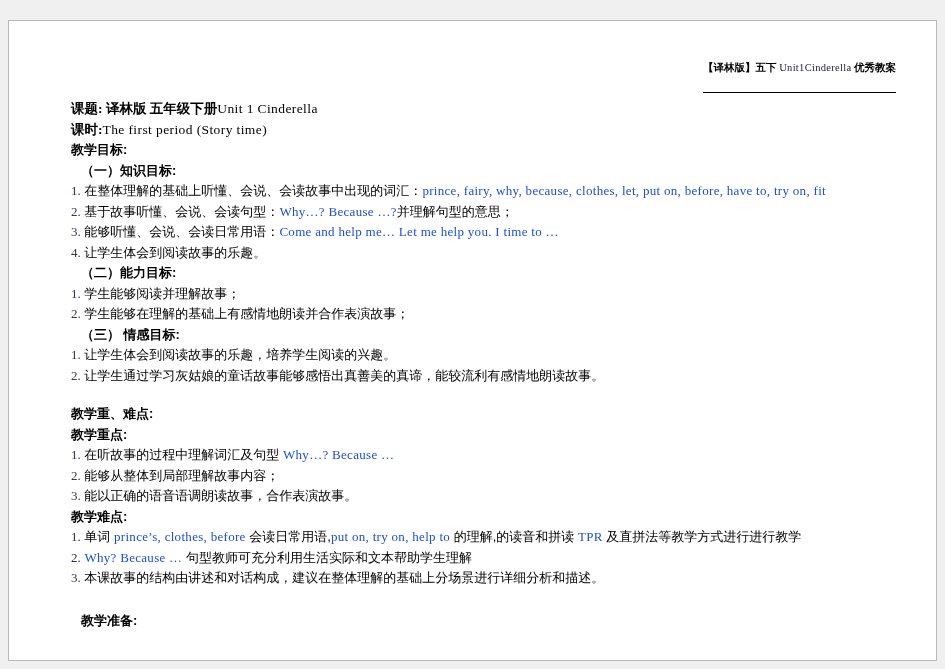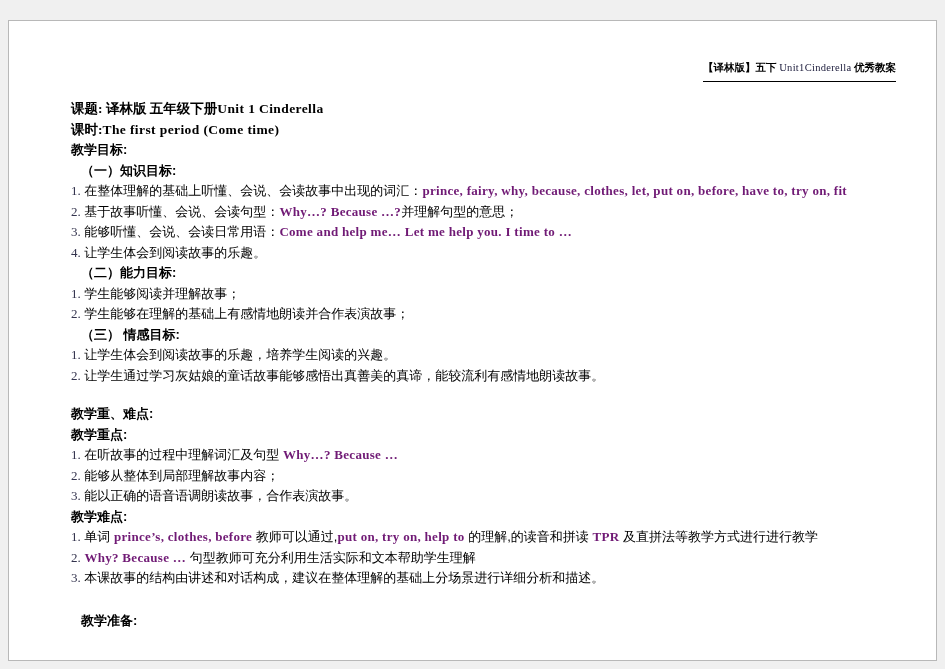--- a/index.html
+++ b/index.html
@@ -32,21 +32,21 @@
   
   .doc-header {
     position: absolute;
     right: 40px;
     top: 40px;
     font-size: 10.5px;
     font-weight: bold;
     color: #000;
     white-space: nowrap;
     border-bottom: 1px solid #000;
-    padding-bottom: 6px;
+    padding-bottom: 17px;
     font-family: "Liberation Serif", "DejaVu Serif", serif;
   }
   .doc-header .en {
     font-family: "Liberation Serif", "DejaVu Serif", serif;
     font-weight: normal;
     color: #1a1a3a;
   }
 
   .body-block {
     position: absolute;
@@ -63,27 +63,27 @@
     font-family: "Liberation Sans", "DejaVu Sans", sans-serif;
   }
   .line.bold { font-weight: bold; }
   .line.serif-bold {
     font-family: "Liberation Serif", "DejaVu Serif", serif;
     font-weight: bold;
     font-size: 13.5px;
   }
   .en {
     font-family: "Liberation Serif", "DejaVu Serif", serif;
-    color: #701a75;
+    color: #1d4ed8;
     letter-spacing: 0.3px;
-    font-weight: bold;
+    font-weight: normal;
   }
   .en-bold {
     font-family: "Liberation Serif", "DejaVu Serif", serif;
-    font-weight: bold;
+    font-weight: normal;
     color: #000;
     letter-spacing: 0.4px;
   }
   .num {
     font-family: "Liberation Serif", "DejaVu Serif", serif;
     color: #33334d;
   }
   .spacer-md { height: 18px; }
   .spacer-lg { height: 22px; }
   .indent1 { padding-left: 10px; }
@@ -98,21 +98,21 @@
     <span>【译林版】五下 </span><span class="en">Unit1Cinderella</span><span> 优秀教案</span>
   </div>
 
   <div class="body-block">
 
     <div class="line serif-bold">
       <span>课题:</span><span> 译林版 五年级下册</span><span class="en-bold">Unit 1 Cinderella</span>
     </div>
 
     <div class="line serif-bold">
-      <span>课时:</span><span class="en-bold">The first period (Come time)</span>
+      <span>课时:</span><span class="en-bold">The first period (Story time)</span>
     </div>
 
     <div class="line bold">教学目标:</div>
 
     <div class="line bold indent1">（一）知识目标:</div>
 
     <div class="line">
       <span class="num">1.</span><span> 在整体理解的基础上听懂、会说、会读故事中出现的词汇：</span><span class="en">prince, fairy, why, because, clothes, let, put on, before, have to, try on, fit</span>
     </div>
 
@@ -161,21 +161,21 @@
       <span class="num">2.</span><span>   能够从整体到局部理解故事内容；</span>
     </div>
 
     <div class="line">
       <span class="num">3.</span><span>   能以正确的语音语调朗读故事，合作表演故事。</span>
     </div>
 
     <div class="line bold">教学难点:</div>
 
     <div class="line">
-      <span class="num">1.</span><span> 单词 </span><span class="en">prince’s, clothes, before</span><span> 教师可以通过,</span><span class="en">put on, try on, help to</span><span> 的理解,的读音和拼读 </span><span class="en">TPR</span><span> 及直拼法等教学方式进行进行教学</span>
+      <span class="num">1.</span><span> 单词 </span><span class="en">prince’s, clothes, before</span><span> 会读日常用语,</span><span class="en">put on, try on, help to</span><span> 的理解,的读音和拼读 </span><span class="en">TPR</span><span> 及直拼法等教学方式进行进行教学</span>
     </div>
 
     <div class="line">
       <span class="num">2.</span><span> </span><span class="en">Why? Because  …</span><span>  句型教师可充分利用生活实际和文本帮助学生理解</span>
     </div>
 
     <div class="line">
       <span class="num">3.</span><span> 本课故事的结构由讲述和对话构成，建议在整体理解的基础上分场景进行详细分析和描述。</span>
     </div>
 

